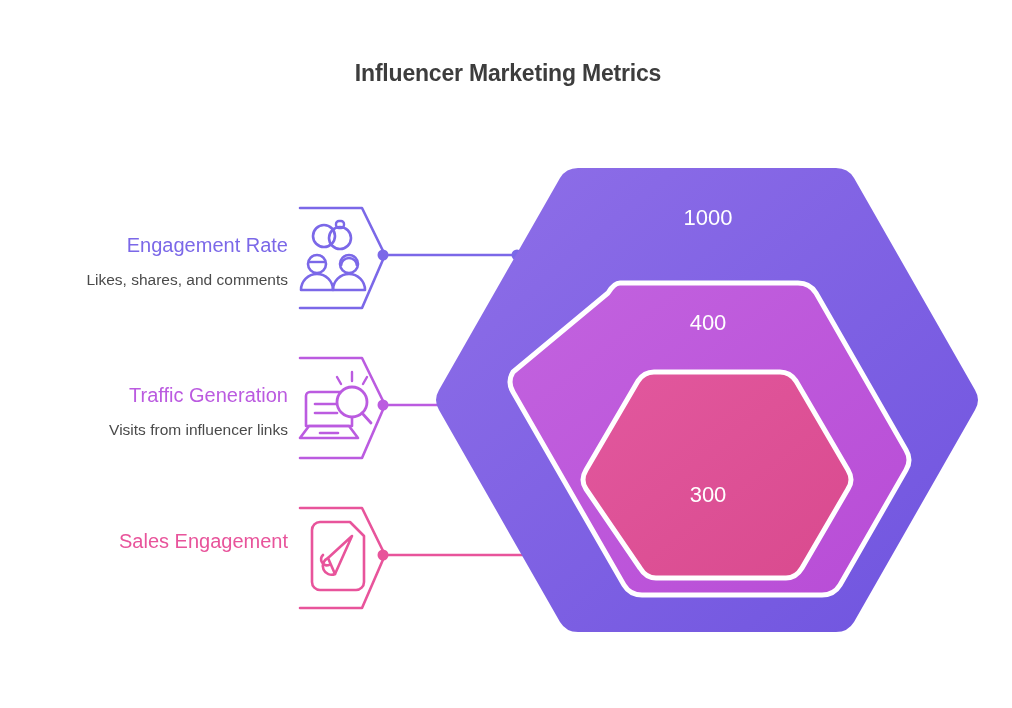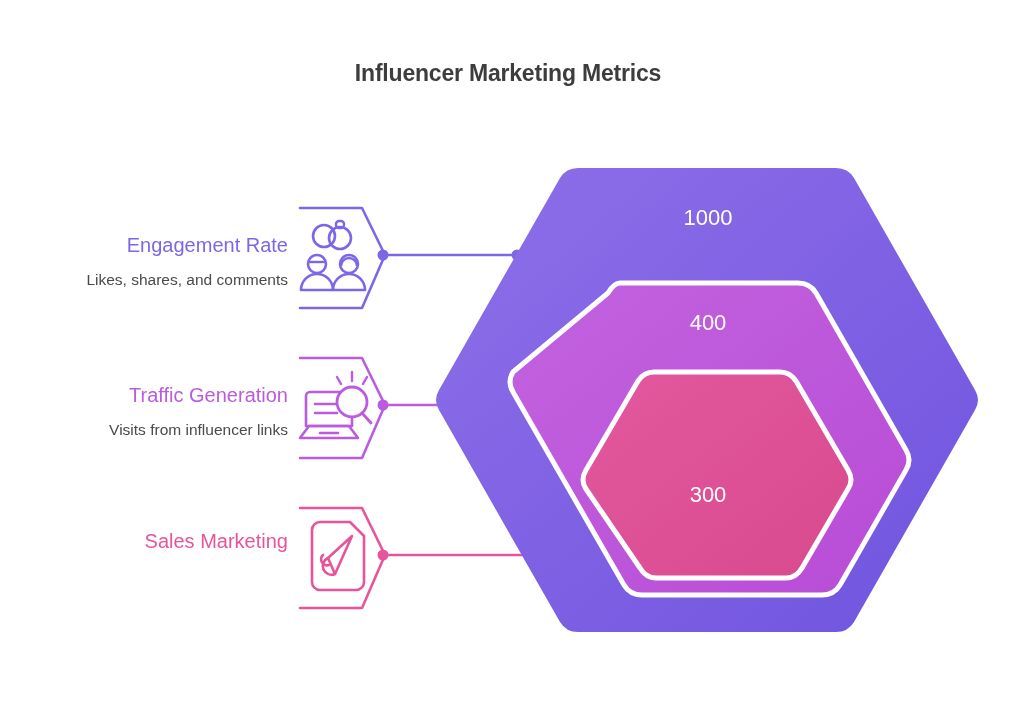--- a/index.html
+++ b/index.html
@@ -165,21 +165,21 @@
 
         <line x1="60" y1="24" x2="60" y2="33" stroke="#BB5BE0" stroke-width="2.4" stroke-linecap="round"></line>
         <line x1="45" y1="29" x2="49" y2="36" stroke="#BB5BE0" stroke-width="2.4" stroke-linecap="round"></line>
         <line x1="75" y1="29" x2="71" y2="36" stroke="#BB5BE0" stroke-width="2.4" stroke-linecap="round"></line>
       </svg>
     </div>
   </div>
 
   <div class="metric-row" id="row-2">
     <div class="metric-text">
-      <div class="metric-label" style="color:#E8549B">Sales Marketing</div>
+      <div class="metric-label" style="color:#E8549B">Sales Engagement</div>
     </div>
     <div class="metric-icon">
       <svg viewBox="0 0 108 120" width="108" height="120">
         <path d="M8 10 H70 L93 57 L70 110 H8" fill="none" stroke="#E8549B" stroke-width="2.6" stroke-linecap="round" stroke-linejoin="round"></path>
 
         <path d="M20 32 a8 8 0 0 1 8-8 H58 L72 38 V84 a8 8 0 0 1 -8 8 H28 a8 8 0 0 1 -8 -8 Z" fill="none" stroke="#E8549B" stroke-width="2.6" stroke-linejoin="round"></path>
 
         <path d="M60 38 L36 60 L43 76 Z" fill="none" stroke="#E8549B" stroke-width="2.6" stroke-linejoin="round"></path>
         <path d="M36 60 a7 7 0 0 0 7 16" fill="none" stroke="#E8549B" stroke-width="2.6" stroke-linecap="round"></path>
         <path d="M31 57 a6 6 0 0 0 6 10" fill="none" stroke="#E8549B" stroke-width="2.6" stroke-linecap="round"></path>

